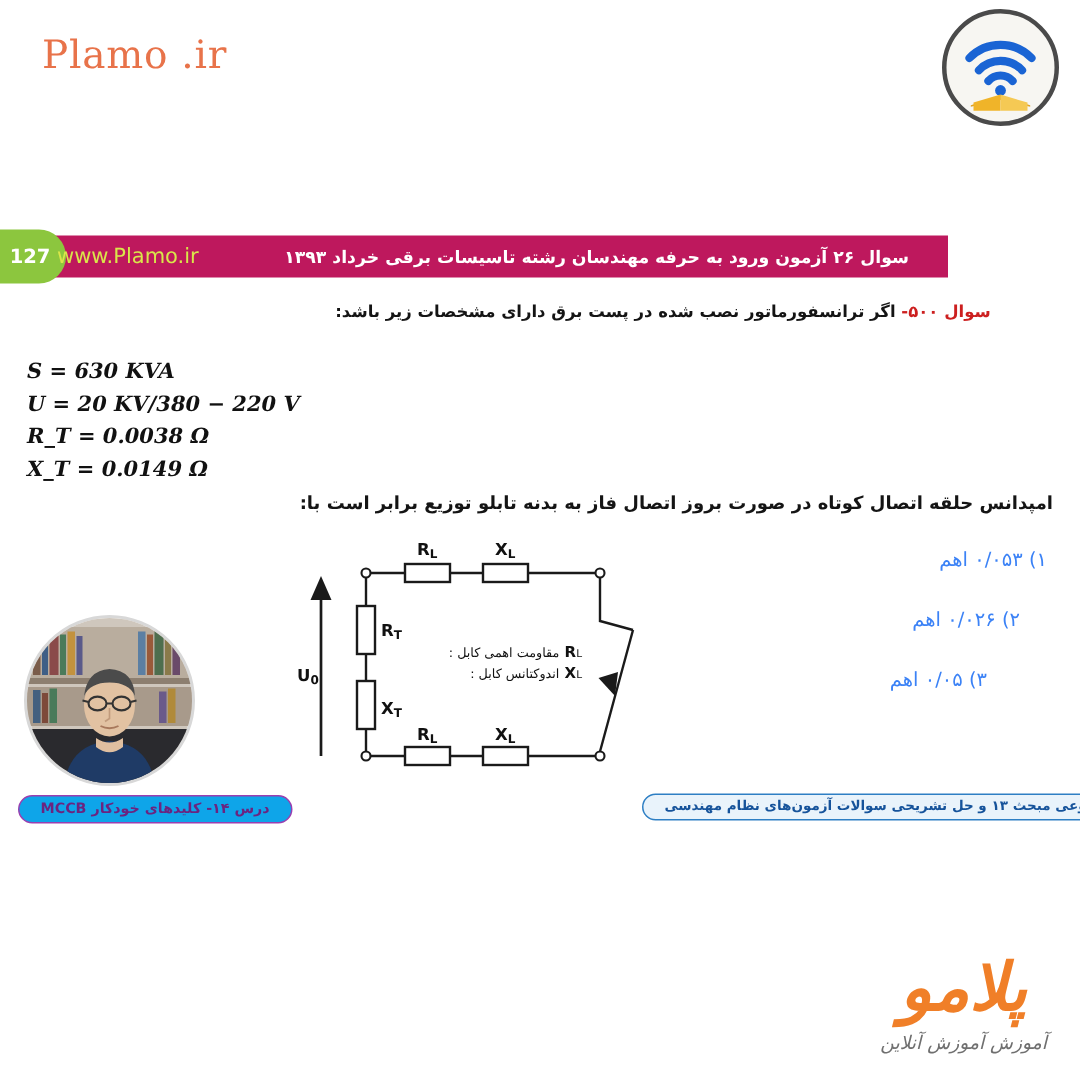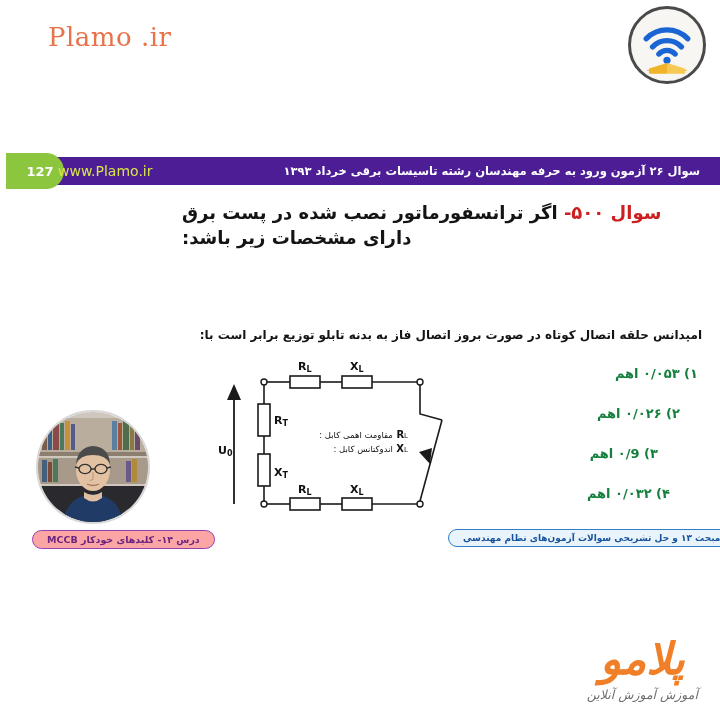--- a/index.html
+++ b/index.html
@@ -2,62 +2,62 @@
 <html><head>
 <meta charset="utf-8">
 <style>
   html,body{margin:0;padding:0;}
   body{
     width:720px;height:720px;
     background:#ffffff;
     font-family:"DejaVu Sans","Liberation Sans",sans-serif;
     position:relative;overflow:hidden;
   }
-  .page{position:absolute;inset:0;margin-left:20px;}
+  .page{position:absolute;inset:0;}
 
   
   #top-watermark{
     position:absolute;left:28px;top:22px;
     font-family:"DejaVu Serif","Liberation Serif",serif;
     font-size:26px;color:#e8734a;letter-spacing:.5px;
   }
 
   
   #brand-logo{
     position:absolute;right:14px;top:6px;width:78px;height:78px;
     border-radius:50%;background:#f7f6f2;border:3px solid #4a4a4a;
     box-sizing:border-box;
   }
   #brand-logo svg{display:block;width:100%;height:100%;}
 
   
   #header-bar{
-    position:absolute;left:0;top:157px;width:706px;height:28px;
-    background:#4c1d95;display:flex;align-items:center;
+    position:absolute;left:0;top:157px;width:632px;height:28px;
+    background:#be185d;display:flex;align-items:center;
   }
   #page-number-badge{
     position:absolute;left:-14px;top:-4px;width:58px;height:36px;
     background:#8cc63e;border-radius:0 22px 22px 0;
     display:flex;align-items:center;justify-content:center;
     color:#ffffff;font-size:13px;font-weight:bold;padding-left:10px;
     box-sizing:border-box;
   }
   #header-site{
     position:absolute;left:38px;top:0;height:28px;display:flex;align-items:center;
     color:#d9e64a;font-size:14px;font-weight:normal;
   }
   #header-title{
     position:absolute;right:26px;top:0;height:28px;display:flex;align-items:center;
     color:#ffffff;font-size:11.5px;font-weight:bold;direction:rtl;
   }
 
   
   #question-line{
     position:absolute;right:18px;top:200px;width:520px;
-    direction:rtl;text-align:left;font-size:18px;font-weight:bold;
+    direction:rtl;text-align:center;font-size:11px;font-weight:bold;
     color:#141414;line-height:1.4;
   }
   #question-number{color:#cc1f1f;}
 
   #specs{
     position:absolute;left:18px;top:238px;
     font-family:"DejaVu Serif","Liberation Serif",serif;
     font-size:14px;font-weight:bold;font-style:italic;color:#111;
     line-height:1.55;white-space:pre-line;
   }
@@ -67,41 +67,41 @@
     direction:rtl;text-align:right;font-size:12px;font-weight:bold;
     color:#141414;
   }
 
   
   #options{
     position:absolute;right:22px;top:366px;width:220px;
     direction:rtl;text-align:right;
   }
   .option{
-    color:#15803d;font-size:13px;font-weight:bold;margin-bottom:25px;
+    color:#3b82f6;font-size:13px;font-weight:normal;margin-bottom:25px;
     white-space:nowrap;
   }
   .option:nth-child(2){padding-right:18px;}
   .option:nth-child(3){padding-right:40px;}
   .option:nth-child(4){padding-right:28px;}
 
   
   #circuit{position:absolute;left:196px;top:356px;width:236px;height:160px;}
   #circuit svg{display:block;}
 
   
   #instructor-photo{
     position:absolute;left:16px;top:410px;width:110px;height:110px;
     border-radius:50%;overflow:hidden;border:2px solid #d8d8d8;
   }
   #instructor-photo svg{display:block;width:100%;height:100%;}
 
   #lesson-badge{
     position:absolute;left:12px;top:530px;
-    background:#fca5a5;border:1px solid #9a3fb0;border-radius:12px;
+    background:#0ea5e9;border:1px solid #9a3fb0;border-radius:12px;
     padding:3px 14px;color:#6b2480;font-size:9.5px;font-weight:bold;
     direction:rtl;white-space:nowrap;
   }
 
   #course-badge{
     position:absolute;left:428px;top:529px;
     background:#e9f3fb;border:1px solid #2e7fc4;border-radius:12px;
     padding:3px 14px;color:#16539b;font-size:9px;font-weight:bold;
     direction:rtl;white-space:nowrap;
   }
@@ -141,28 +141,31 @@
   <div id="header-bar">
     <div id="page-number-badge">127</div>
     <div id="header-site">www.Plamo.ir</div>
     <div id="header-title">سوال ۲۶ آزمون ورود به حرفه مهندسان رشته تاسیسات برقی خرداد ۱۳۹۳</div>
   </div>
 
   <div id="question-line">
     <span id="question-number">سوال ۵۰۰-</span><span> اگر ترانسفورماتور نصب شده در پست برق دارای مشخصات زیر باشد:</span>
   </div>
 
+  <div id="specs">S = 630 KVA
+U = 20 KV/380 − 220 V
+R_T = 0.0038 Ω
+X_T = 0.0149 Ω</div>
 
   <div id="prompt-line">امپدانس حلقه اتصال کوتاه در صورت بروز اتصال فاز به بدنه تابلو توزیع برابر است با:</div>
 
   <div id="options">
     <div class="option">۱) ۰/۰۵۳ اهم</div>
     <div class="option">۲) ۰/۰۲۶ اهم</div>
-    <div class="option">۳) ۰/9 اهم</div>
-    <div class="option">۴) ۰/۰۳۲ اهم</div>
+    <div class="option">۳) ۰/۰۵ اهم</div>
   </div>
 
   <div id="circuit">
     <svg width="236" height="160" viewBox="0 0 236 160">
       <g stroke="#1a1a1a" stroke-width="1.6" fill="none">
 
         <line x1="48" y1="26" x2="74" y2="26"></line>
         <line x1="104" y1="26" x2="126" y2="26"></line>
         <line x1="156" y1="26" x2="204" y2="26"></line>
 

